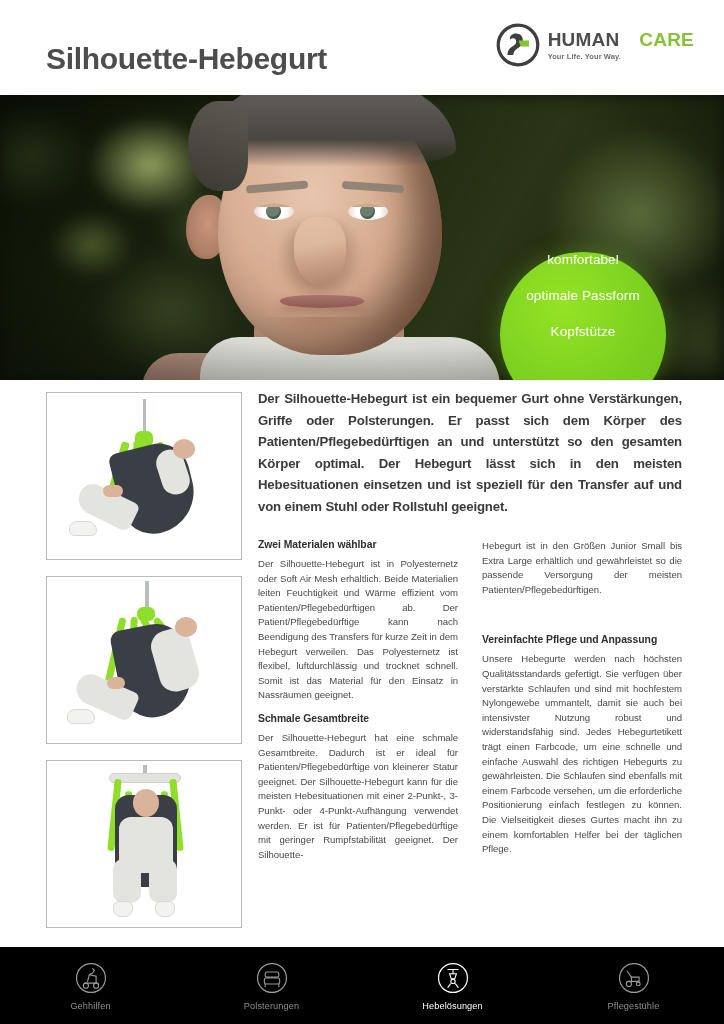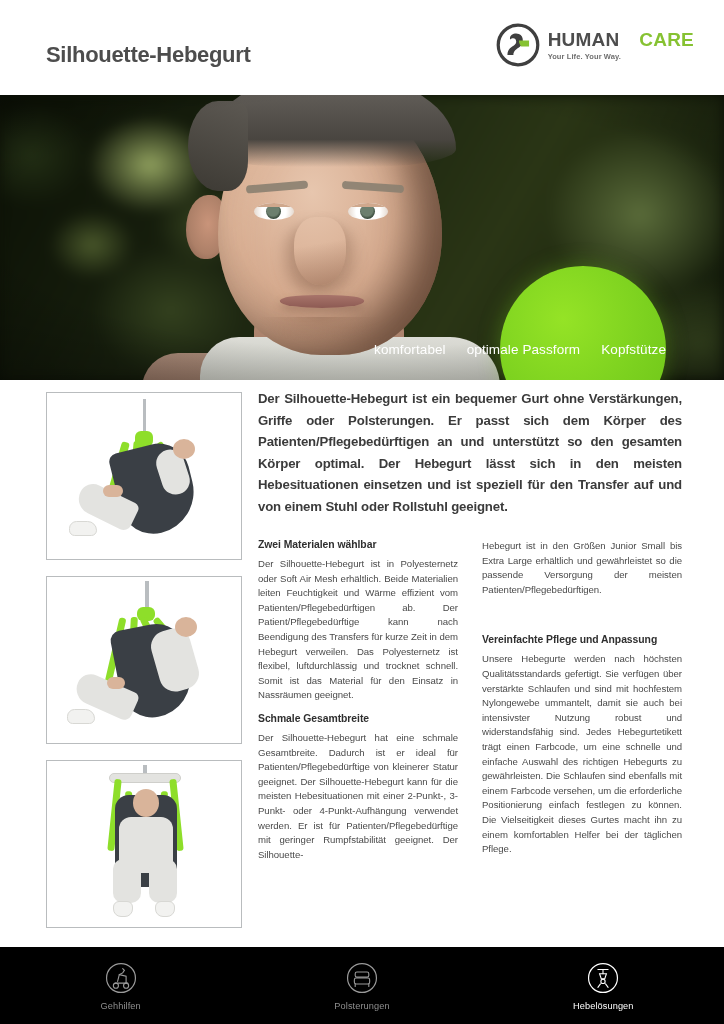--- a/index.html
+++ b/index.html
@@ -11,21 +11,21 @@
   }
   .page { position: relative; width: 724px; height: 1024px; background:#fff; }
 
   
   .header {
     position: absolute; left: 0; top: 0; width: 724px; height: 95px;
     background: #ffffff;
   }
   .header-title {
     position: absolute; left: 46px; top: 42px;
-    font-size: 22px; font-weight: 700; letter-spacing: -0.3px;
+    font-size: 30px; font-weight: 700; letter-spacing: -0.3px;
     color: #4d4d4d;
     font-family: "Liberation Sans", sans-serif;
     white-space: nowrap;
   }
   .logo { position: absolute; right: 30px; top: 22px; display: flex; align-items: center; gap: 7px; }
   .logo-mark { width: 46px; height: 46px; flex: 0 0 auto; }
   .logo-text { display: flex; flex-direction: column; justify-content: center; }
   .logo-words { display: flex; align-items: flex-start; gap: 20px; line-height: 1; }
   .logo-human { font-size: 19px; font-weight: 700; color: #4d4d4d; letter-spacing: 0.2px; }
   .logo-care  { font-size: 19px; font-weight: 700; color: #86c232; letter-spacing: 0.2px; }
@@ -88,24 +88,24 @@
             box-shadow: -9px 8px 14px rgba(120,84,64,.35), 9px 8px 14px rgba(120,84,64,.3); }
   .p-mouth{ position:absolute; left:98px; top:204px; width:84px; height:13px;
             background: linear-gradient(180deg,#a8746a,#8d5a53); border-radius: 44% 44% 52% 52%;
             box-shadow: 0 5px 9px rgba(110,74,60,.35); }
   .p-chin { position:absolute; left:78px; top:226px; width:120px; height:26px;
             background: radial-gradient(ellipse at 50% 0%, rgba(130,92,70,.35), rgba(130,92,70,0) 72%); }
   .hero-vign { position:absolute; inset:0;
     background: radial-gradient(ellipse 90% 80% at 50% 45%, rgba(0,0,0,0) 55%, rgba(0,0,0,.45) 100%); }
 
   .badge {
-    position:absolute; left:500px; top:171px; width:166px; height:166px;
+    position:absolute; left:500px; top:157px; width:166px; height:166px;
     border-radius:50%; background:#7ed321;
     background: radial-gradient(circle at 38% 32%, #95e326 0%, #7cd11f 55%, #6cc217 100%);
-    display:flex; align-items:center; justify-content:flex-end; gap:21px;
+    display:flex; flex-direction:column; align-items:center; justify-content:flex-start; gap:21px;
     box-shadow: 0 0 22px rgba(126,211,33,.35);
   }
   .badge span { color:#ffffff; font-size:13.5px; letter-spacing:.1px; text-align:center; white-space:nowrap; }
 
   
   .main { position:absolute; left:0; top:380px; width:724px; height:567px; background:#fff; }
 
   .thumbs { position:absolute; left:46px; top:12px; width:196px; }
   .thumb {
     width:196px; height:168px; border:1px solid #b9bcbe; background:#fff;
@@ -325,15 +325,27 @@
           <path d="M14 10 L26 10 M20 10 L20 15"></path>
           <path d="M16 15 L24 15 L22 21 L18 21 Z"></path>
           <circle cx="20" cy="24" r="2.5"></circle>
           <path d="M17 27 L14 31 M23 27 L26 31"></path>
         </g>
       </svg>
       <span class="flabel">Hebelösungen</span>
     </div>
 
 
+    <div class="fitem">
+      <svg class="ficon" viewBox="0 0 40 40">
+        <circle class="ring" cx="20" cy="20" r="17" fill="none" stroke="#9a9a9a" stroke-width="1.4"></circle>
+        <g class="gl" fill="none" stroke="#9a9a9a" stroke-width="1.3" stroke-linecap="round">
+          <path d="M12 12 L17 19 L26 19 L26 24 L14 24"></path>
+          <path d="M17 19 L17 24"></path>
+          <circle cx="14" cy="27" r="3"></circle>
+            <circle cx="25" cy="27" r="2.2"></circle>
+        </g>
+      </svg>
+      <span class="flabel">Pflegestühle</span>
+    </div>
 
   </div>
 </div>
 
 </body></html>

